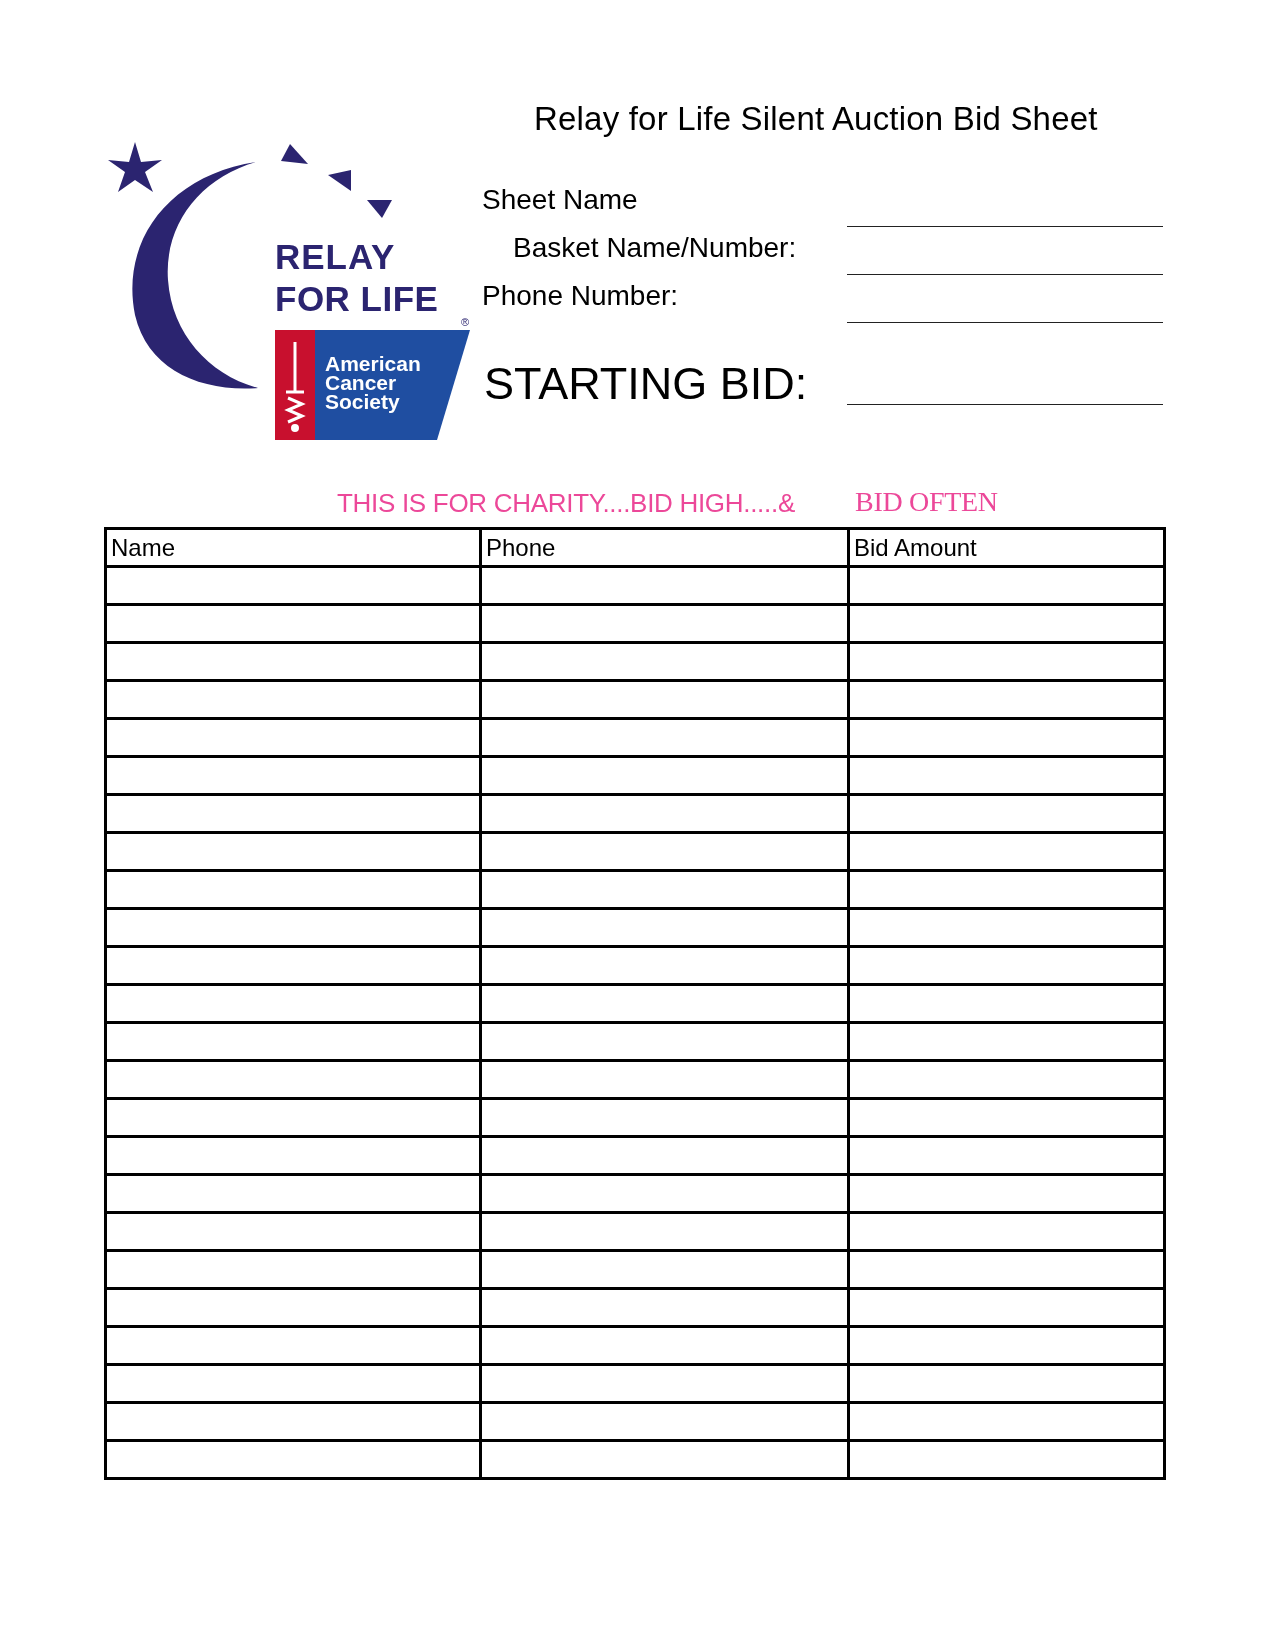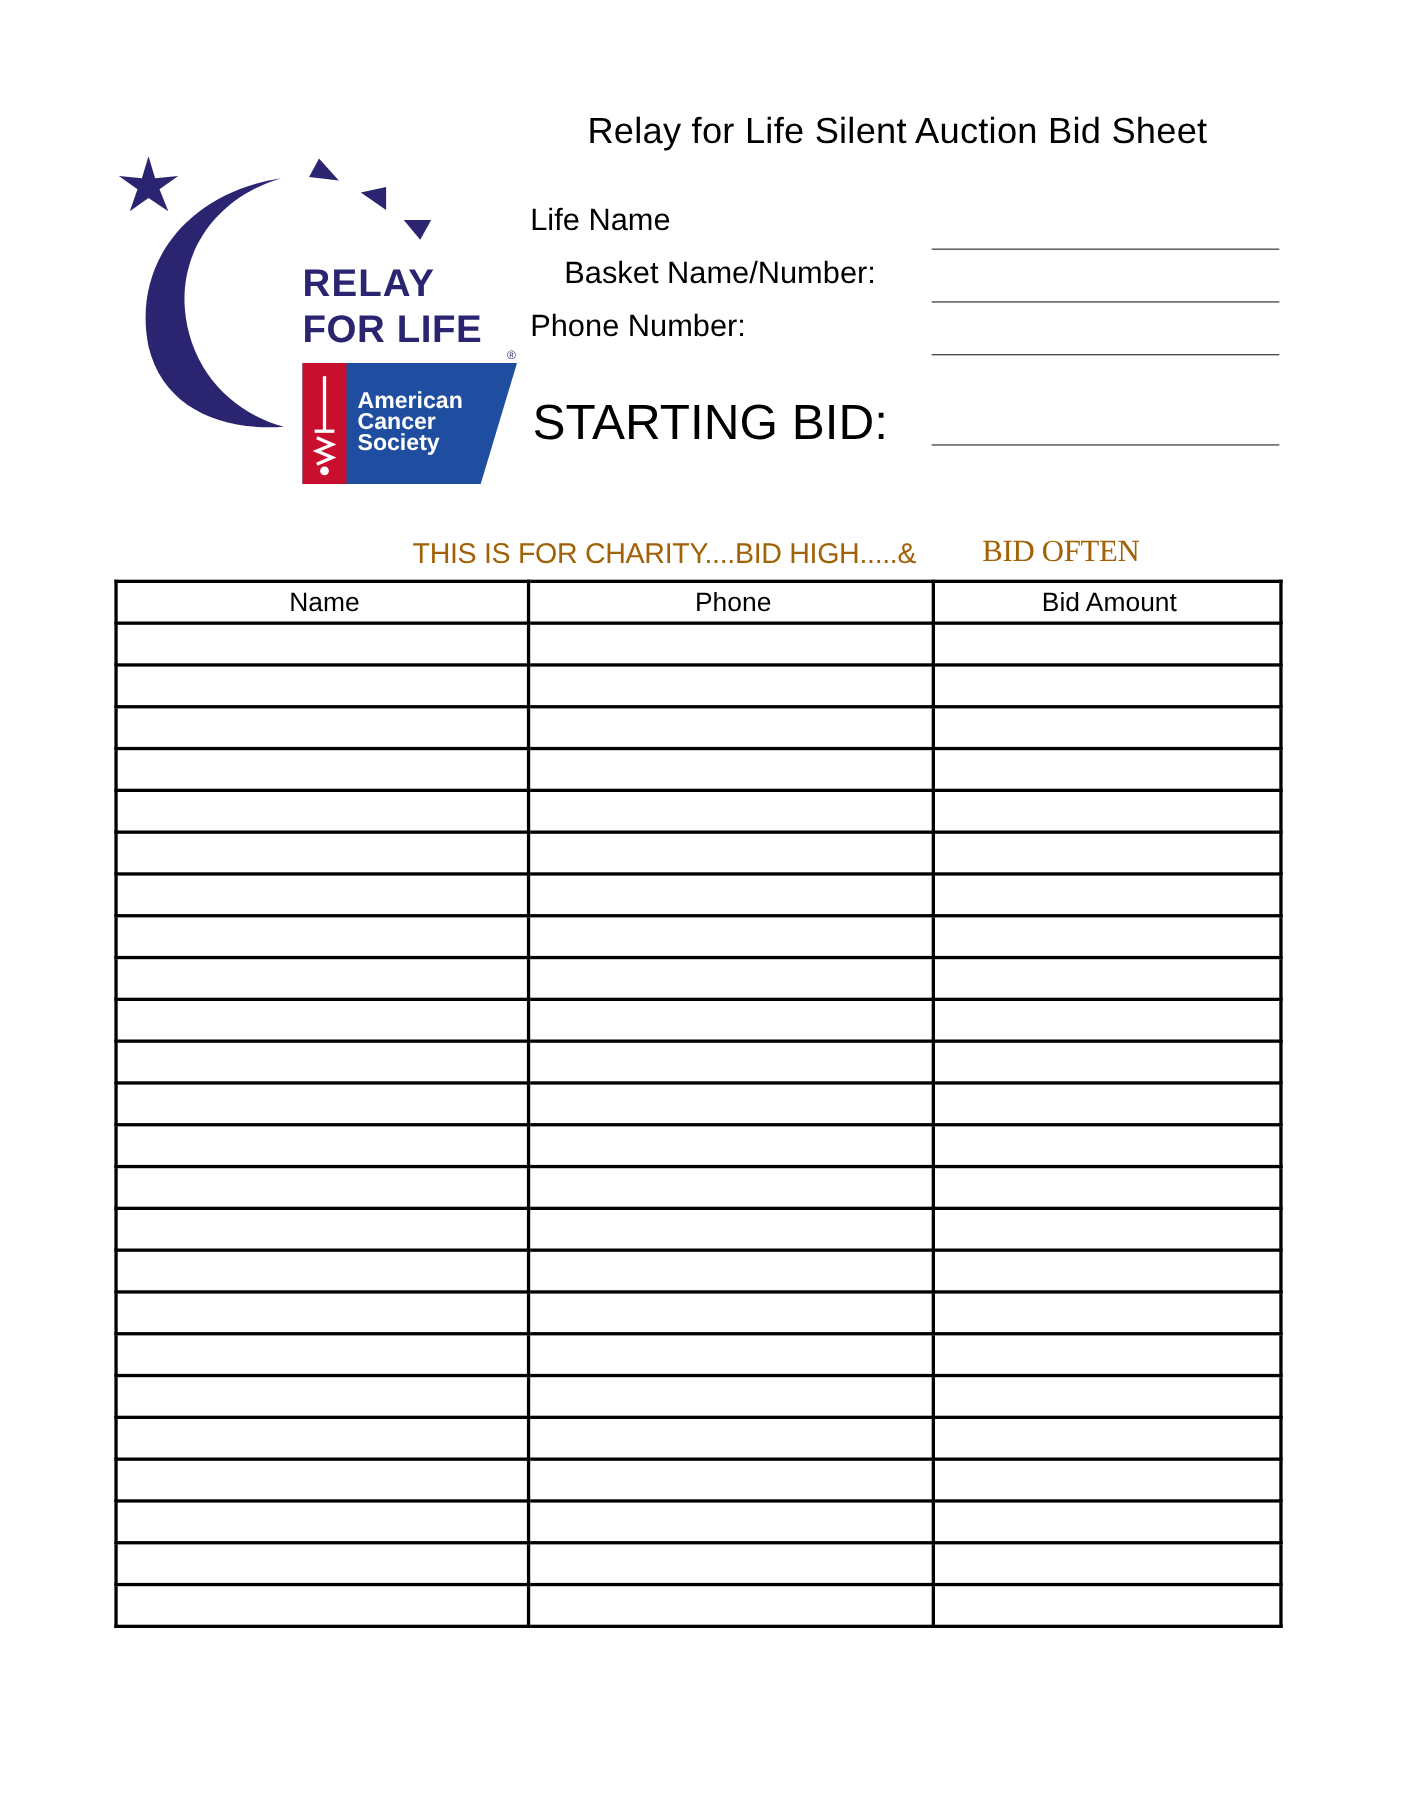--- a/index.html
+++ b/index.html
@@ -1,24 +1,24 @@
 <!DOCTYPE html>
 <html><head>
 <meta charset="utf-8">
 <style>
   html, body { margin:0; padding:0; background:#fff; }
   body { width:1275px; height:1650px; position:relative; overflow:hidden;
          font-family:"Liberation Sans", "DejaVu Sans", sans-serif; color:#000; }
-  .abs { position:absolute;text-align:center; }
+  .abs { position:absolute; }
   #logo { left:100px; top:130px; width:380px; height:320px; }
   .title { left:534px; top:100px; font-size:33px; white-space:nowrap; letter-spacing:0.2px; }
   .flabel { left:482px; font-size:28px; white-space:nowrap; }
   .fline { left:847px; width:316px; height:0; border-top:1.5px solid #222; }
   .starting { left:484px; top:358px; font-size:45px; white-space:nowrap; }
-  .tagline { top:488px; color:#a16207; font-size:26px; white-space:nowrap; letter-spacing:-0.3px;margin-left:38px; }
+  .tagline { top:488px; color:#ec4899; font-size:26px; white-space:nowrap; letter-spacing:-0.3px; }
   .tag2 { font-size:28px;font-family:Liberation Serif, serif; }
   #bid-table { left:104px; top:527px; width:1059px; border-collapse:collapse; table-layout:fixed; }
   #bid-table td { border:3px solid #000; height:35px; padding:0 0 0 4px; font-size:24px;
                   line-height:35px; white-space:nowrap; overflow:hidden; vertical-align:middle; }
   #bid-table col.c1 { width:375px; }
   #bid-table col.c2 { width:368px; }
   #bid-table col.c3 { width:316px; }
 </style>
 </head>
 <body>
@@ -49,21 +49,21 @@
       <circle cx="195" cy="298" r="2.5" fill="#fff"></circle>
     </g>
     <text x="225" y="241" font-family="Liberation Sans, sans-serif" font-weight="bold" font-size="21" fill="#fff">American</text>
     <text x="225" y="260" font-family="Liberation Sans, sans-serif" font-weight="bold" font-size="21" fill="#fff">Cancer</text>
     <text x="225" y="279" font-family="Liberation Sans, sans-serif" font-weight="bold" font-size="21" fill="#fff">Society</text>
   </svg>
 </div>
 
 <div class="abs title">Relay for Life Silent Auction Bid Sheet</div>
 
-<div class="abs flabel" style="top:184px;">Life Name</div>
+<div class="abs flabel" style="top:184px;">Sheet Name</div>
 <div class="abs fline" style="top:226px;"></div>
 
 <div class="abs flabel" style="top:232px;margin-left:31px;">Basket Name/Number:</div>
 <div class="abs fline" style="top:274px;"></div>
 
 <div class="abs flabel" style="top:280px;">Phone Number:</div>
 <div class="abs fline" style="top:322px;"></div>
 
 <div class="abs starting">STARTING BID:</div>
 <div class="abs fline" style="top:404px;"></div>

